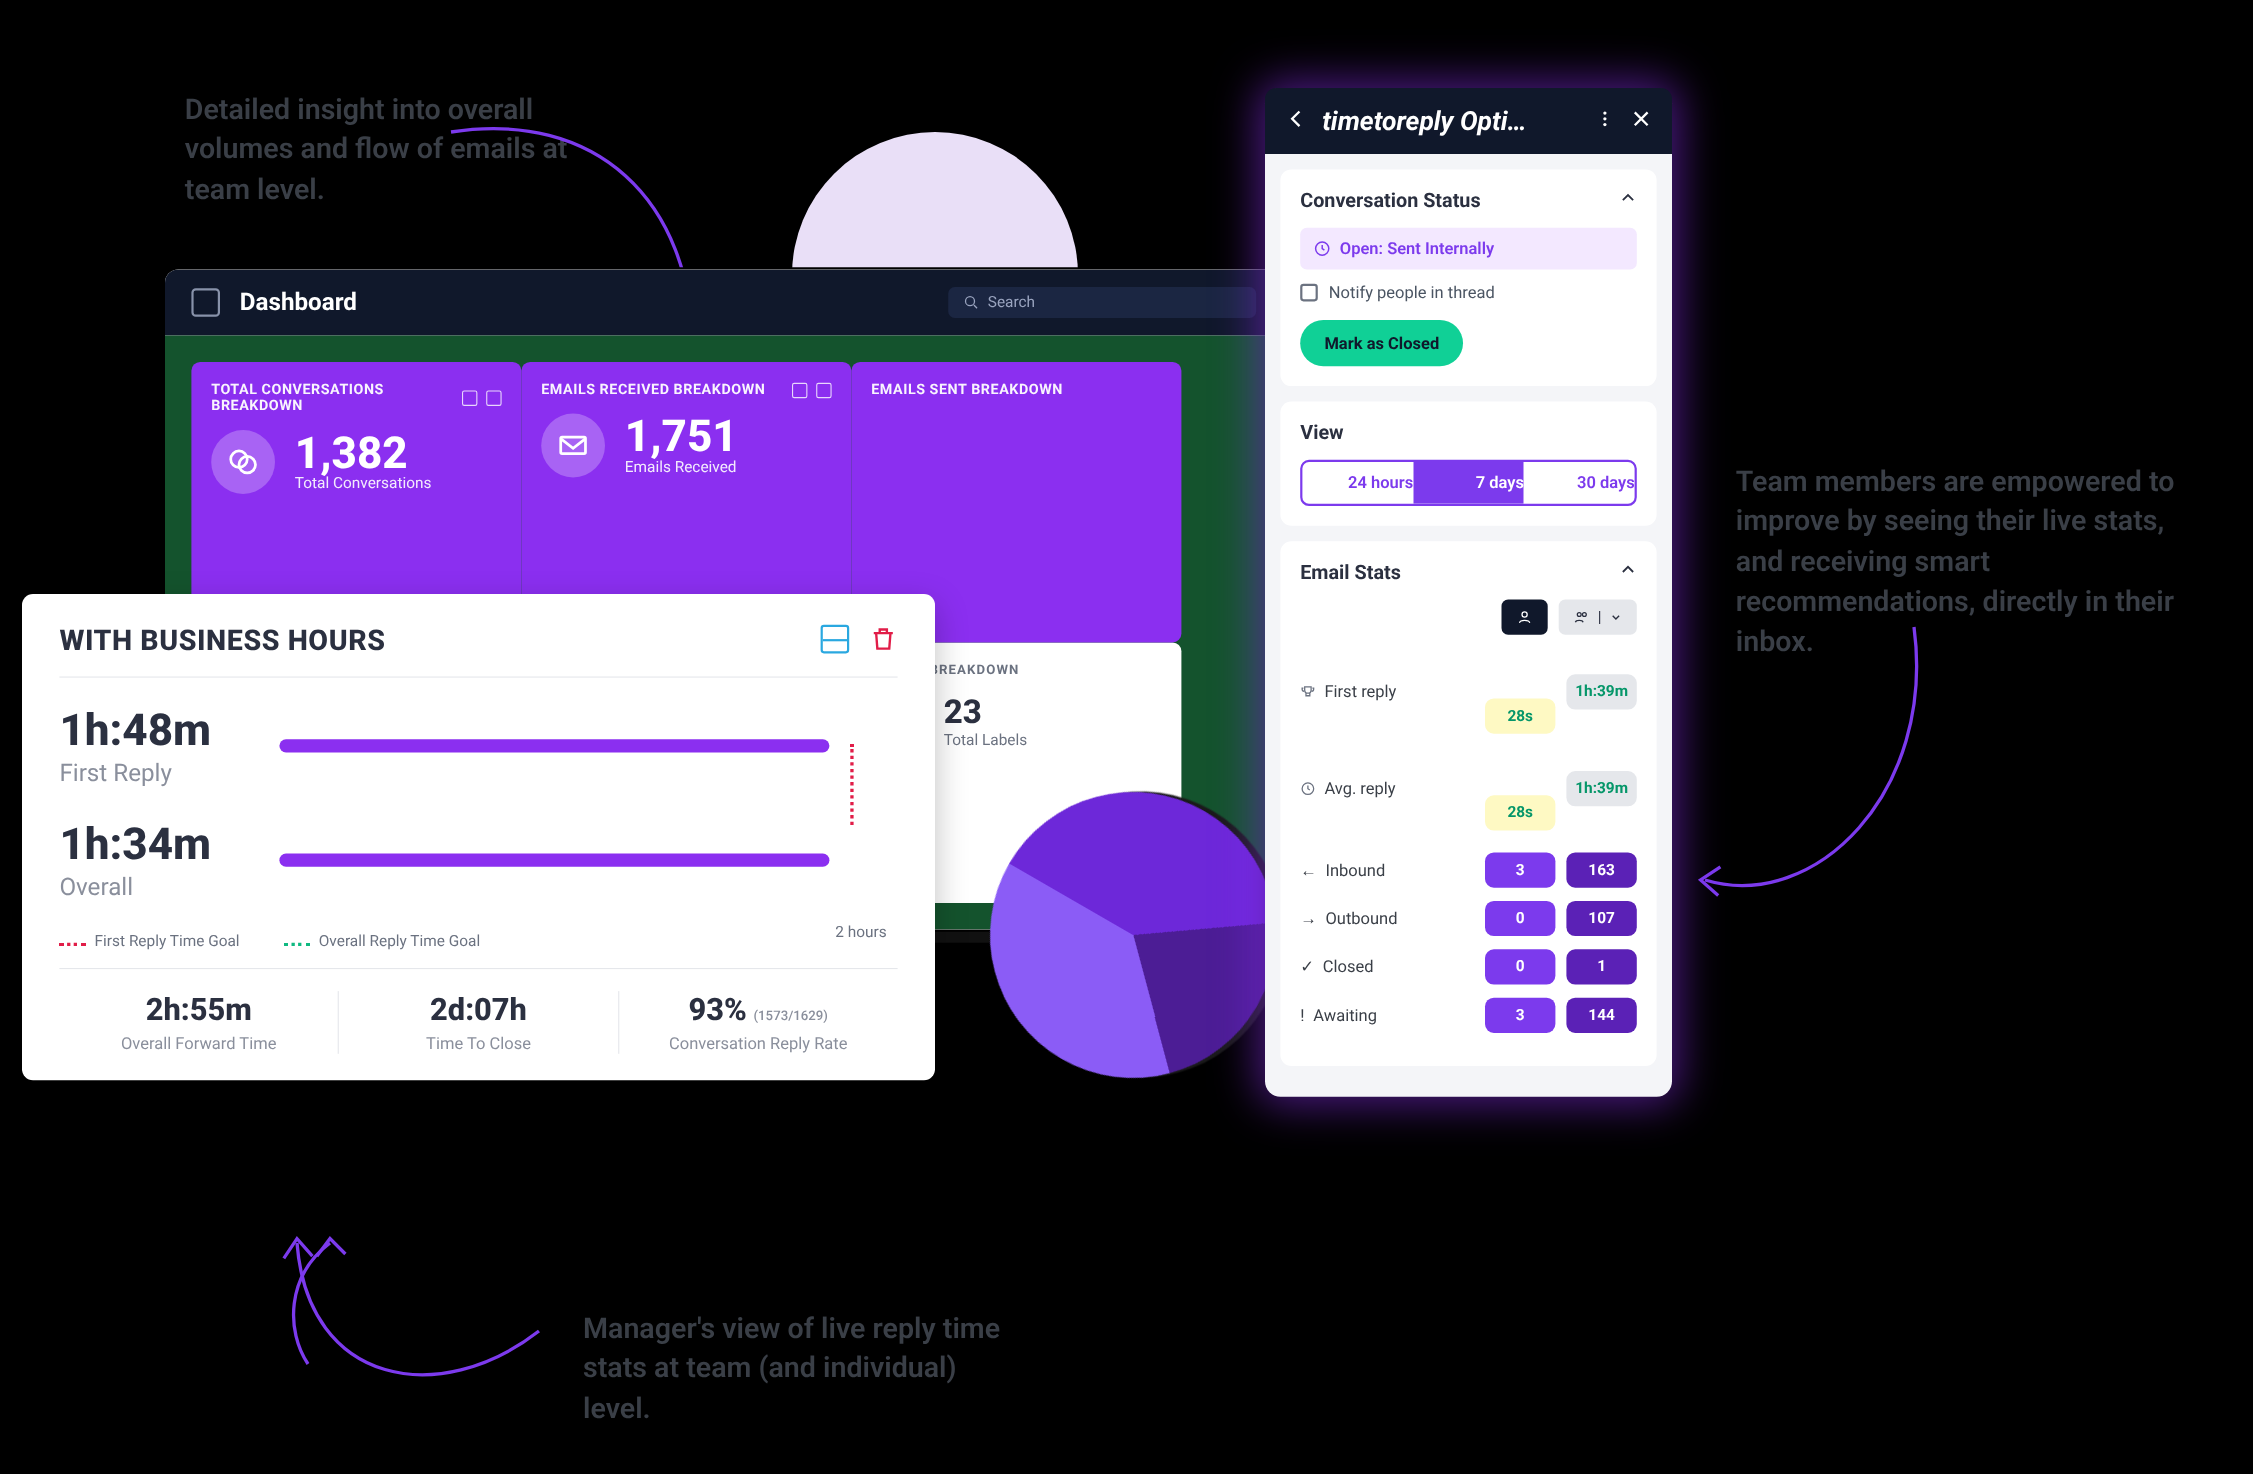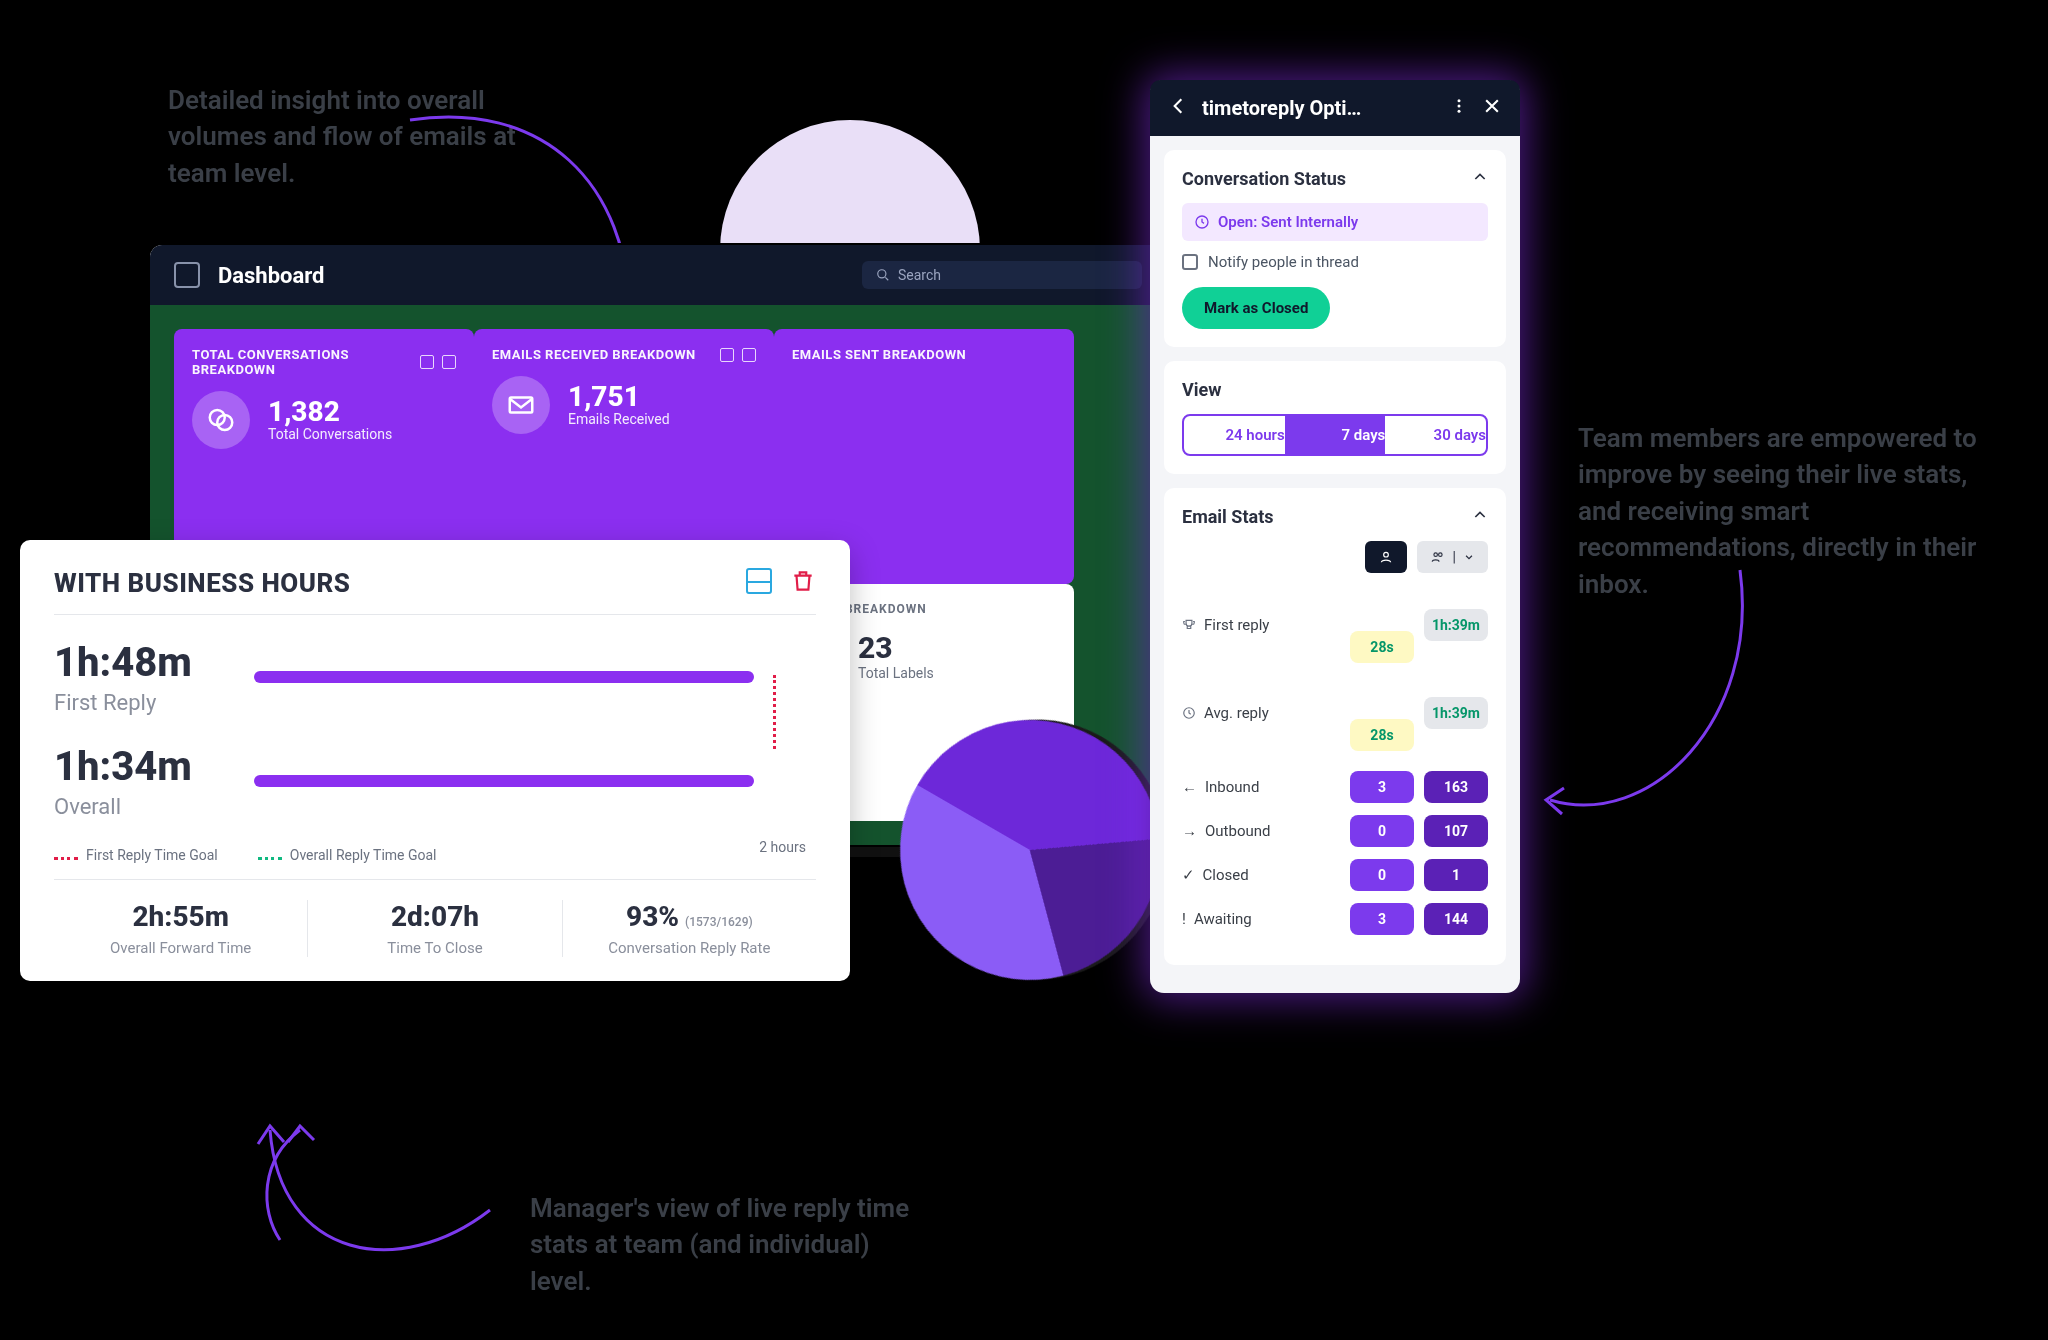--- a/index.html
+++ b/index.html
@@ -25,21 +25,21 @@
   .dash-title { color:#fff; font-weight:700; font-size:22px; }
   .dash-search { margin-left:auto; display:flex; align-items:center; gap:8px; background:#1b2642; color:#9aa4bf;border-radius:6px; padding:6px 14px; font-size:14px; min-width:280px; }
   .dash-body { background:#14532d; padding:24px; display:flex; flex-wrap:wrap; min-height:540px;}
   .card { background:#8a2be2; background:linear-gradient(135deg,#8b2ff0,#8b2ff0); color:#fff; border-radius:8px; padding:18px; width:300px; position:relative; }
   .card-head { font-size:13px; letter-spacing:0.5px; font-weight:700; opacity:0.95; display:flex; align-items:center;}
   .card-icons { margin-left:auto; display:flex; gap:8px; opacity:0.85;}
   .card-icons span{width:14px;height:14px;border:1.5px solid #fff;border-radius:2px;display:inline-block;}
   .card-body { display:flex; align-items:center; gap:18px; padding-top:14px; }
   .card-ic { width:58px;height:58px;border-radius:50%;background:rgba(255,255,255,0.25);display:flex;align-items:center;justify-content:center; }
   .card-ic svg { stroke:#fff; fill:none; stroke-width:2;}
-  .card-num { font-size:28px; font-weight:800; line-height:1;}
+  .card-num { font-size:40px; font-weight:800; line-height:1;}
   .card-sub { font-size:14px; opacity:0.9;}
   .card-corner { position:absolute; right:10px; bottom:8px; width:10px;height:10px;border-right:2px solid #fff;border-bottom:2px solid #fff; opacity:0.7;}
 
   .labels-card { background:#fff; color:#2b3040; border-radius:8px; padding:18px; width:300px; }
   .labels-head { font-size:12px; letter-spacing:1px; font-weight:700; color:#6b7280; margin-bottom:14px;}
   .labels-body { display:flex;align-items:center;gap:18px; }
   .labels-ic { width:48px;height:48px;display:flex;align-items:center;justify-content:center; }
   .labels-ic svg { stroke:#8b2ff0; fill:none; stroke-width:2;}
   .labels-num{font-size:30px;font-weight:800;color:#2b3040;}
   .labels-sub{font-size:14px;color:#6b7280;}
@@ -68,21 +68,21 @@
   .bh-bottom{display:flex;border-top:1px solid #e5e7eb;margin-top:16px;padding-top:20px;}
   .bh-metric{flex:1;text-align:center;position:relative;}
   .bh-metric+.bh-metric{border-left:1px solid #e5e7eb;}
   .bh-metric .v{font-size:28px;font-weight:800;color:#2b3040;}
   .bh-metric .l{font-size:15px;color:#8a8f9c;margin-top:6px;}
   .bh-metric .tiny{font-size:12px;color:#8a8f9c;font-weight:500;margin-left:6px;}
 
   
   .phone { position:absolute; left:1150px; top:80px; width:370px; background:#f4f5f8; border-radius:14px; padding:14px; box-shadow:0 0 40px 6px rgba(139,47,240,0.55), 0 6px 18px rgba(0,0,0,0.3); }
   .phone-top{background:#10182b;color:#fff;border-radius:10px 10px 0 0;margin:-14px -14px 14px;padding:16px 18px;display:flex;align-items:center;gap:14px;}
-  .phone-title{font-weight:700;font-size:20px;flex:1;white-space:nowrap;overflow:hidden;text-overflow:ellipsis;}
+  .phone-title{font-weight:700;font-size:24px;flex:1;white-space:nowrap;overflow:hidden;text-overflow:ellipsis;font-style:italic;}
   .phone-sec{background:#fff;border-radius:10px;padding:18px;margin-bottom:14px;}
   .sec-head{display:flex;align-items:center;font-weight:700;color:#2b3040;font-size:18px;margin-bottom:14px;}
   .sec-head .chev{margin-left:auto;}
   .status-badge{background:#f3e8ff;color:#7c3aed;border-radius:6px;padding:10px 12px;font-size:15px;font-weight:600;display:flex;gap:8px;align-items:center;margin-bottom:12px;}
   .notify{display:flex;gap:10px;align-items:center;color:#4b5563;font-size:15px;margin-bottom:16px;}
   .notify .cb{width:16px;height:16px;border:2px solid #6b7280;border-radius:3px;}
   .btn-close{background:#10d096;color:#10182b;border:none;border-radius:22px;padding:12px 22px;font-weight:700;font-size:15px;}
   .seg{display:flex;border:2px solid #7c3aed;border-radius:8px;overflow:hidden;}
   .seg div{flex:1;text-align:right;padding:10px 0;font-size:15px;color:#7c3aed;font-weight:600;}
   .seg div.act{background:#7c3aed;color:#fff;}

